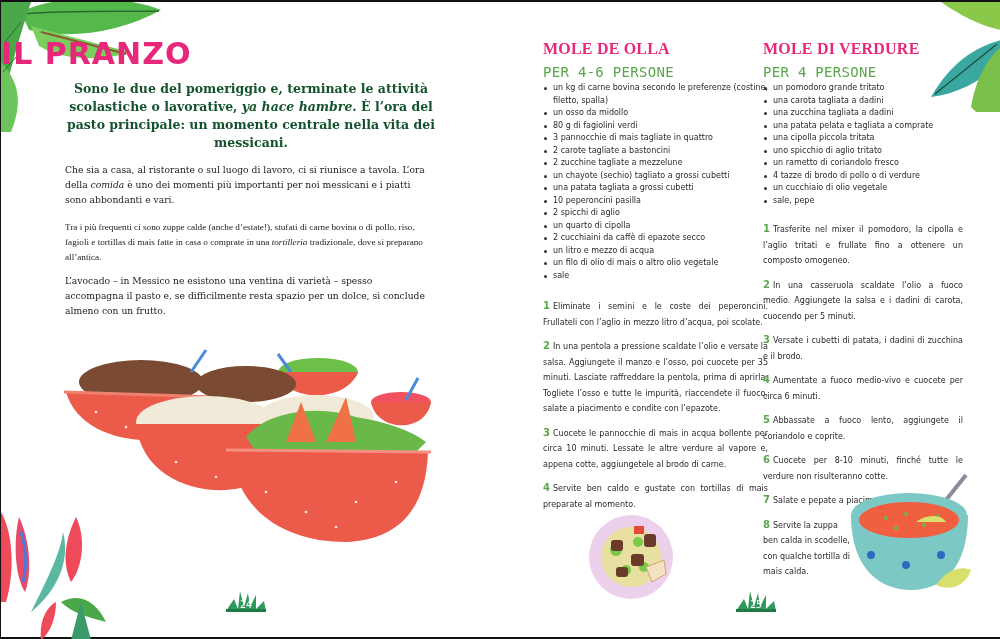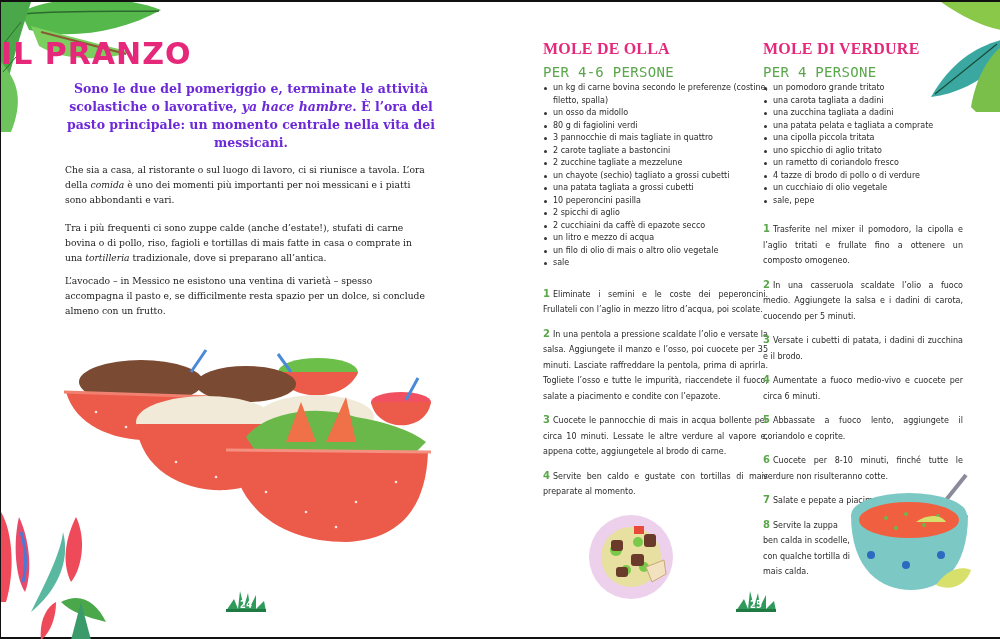--- a/index.html
+++ b/index.html
@@ -23,30 +23,30 @@
   .title {
     position: absolute; left: 0; width: 500px; top: 34px;
     font-family: "DejaVu Sans", sans-serif; font-weight: bold;
     font-size: 30px; letter-spacing: 1px;
     color: #e6287a;
   }
   .lead {
     position: absolute; left: 50px; width: 400px; top: 78px;
     text-align: center;
     font-family: "DejaVu Serif", serif; font-weight: bold;
-    font-size: 12.5px; line-height: 18px; color: #6d28d9;
+    font-size: 12.5px; line-height: 18px; color: #14532d;
   }
   .lead i { font-style: italic; }
   .body-text {
     position: absolute; left: 64px; width: 360px; top: 160px;
     font-family: "DejaVu Serif", serif;
     font-size: 9.2px; line-height: 15px; color: #222;
   }
   .body-text p { margin: 0 0 13px 0; }
-  .body-text p:nth-child(2) { margin-bottom: 8px; }
+  .body-text p:nth-child(2) { margin-bottom: 8px; font-family: Liberation Serif, serif; }
 
   
   .recipe { position: absolute; top: 38px; width: 225px; }
   .recipe-1 { left: 42px; }
   .recipe-2 { left: 262px; width: 200px; }
   .recipe h2 {
     margin: 0; font-family: Liberation Serif, serif; font-weight: bold;
     font-size: 16px; color: #e6287a; letter-spacing: 0.2px;
   }
   .serves {
@@ -70,21 +70,21 @@
   .step .num { color: #5aa64a; font-weight: bold; font-size: 10px; margin-right: 3px; }
   .recipe-2 .steps { margin-top: 14px; }
   .step-narrow { width: 90px; text-align: left; }
 
   
   .page-num {
     position: absolute; bottom: 24px; width: 44px; height: 26px;
   }
   .page-num .num-text {
     position: absolute; left: 0; right: 0; bottom: 3px; text-align: center;
-    font-size: 10px; font-weight: bold; color: #ffffff;
+    font-size: 10px; font-weight: normal; color: #ffffff;
     font-family: "DejaVu Sans Mono", monospace;
   }
 
   
   .illus { position: absolute; }
 </style>
 </head>
 <body>
 
 <div class="spread">
@@ -184,20 +184,21 @@
         <li>un kg di carne bovina secondo le preferenze (costine, filetto, spalla)</li>
         <li>un osso da midollo</li>
         <li>80 g di fagiolini verdi</li>
         <li>3 pannocchie di mais tagliate in quattro</li>
         <li>2 carote tagliate a bastoncini</li>
         <li>2 zucchine tagliate a mezzelune</li>
         <li>un chayote (sechio) tagliato a grossi cubetti</li>
         <li>una patata tagliata a grossi cubetti</li>
         <li>10 peperoncini pasilla</li>
         <li>2 spicchi di aglio</li>
+        <li>un quarto di cipolla</li>
         <li>2 cucchiaini da caffè di epazote secco</li>
         <li>un litro e mezzo di acqua</li>
         <li>un filo di olio di mais o altro olio vegetale</li>
         <li>sale</li>
       </ul>
       <div class="steps">
         <div class="step"><span class="num">1</span><span>Eliminate i semini e le coste dei peperoncini. Frullateli con l’aglio in mezzo litro d’acqua, poi scolate.</span></div>
         <div class="step"><span class="num">2</span><span>In una pentola a pressione scaldate l’olio e versate la salsa. Aggiungete il manzo e l’osso, poi cuocete per 35 minuti. Lasciate raffreddare la pentola, prima di aprirla. Togliete l’osso e tutte le impurità, riaccendete il fuoco, salate a piacimento e condite con l’epazote.</span></div>
         <div class="step"><span class="num">3</span><span>Cuocete le pannocchie di mais in acqua bollente per circa 10 minuti. Lessate le altre verdure al vapore e, appena cotte, aggiungetele al brodo di carne.</span></div>
         <div class="step"><span class="num">4</span><span>Servite ben caldo e gustate con tortillas di mais preparate al momento.</span></div>

